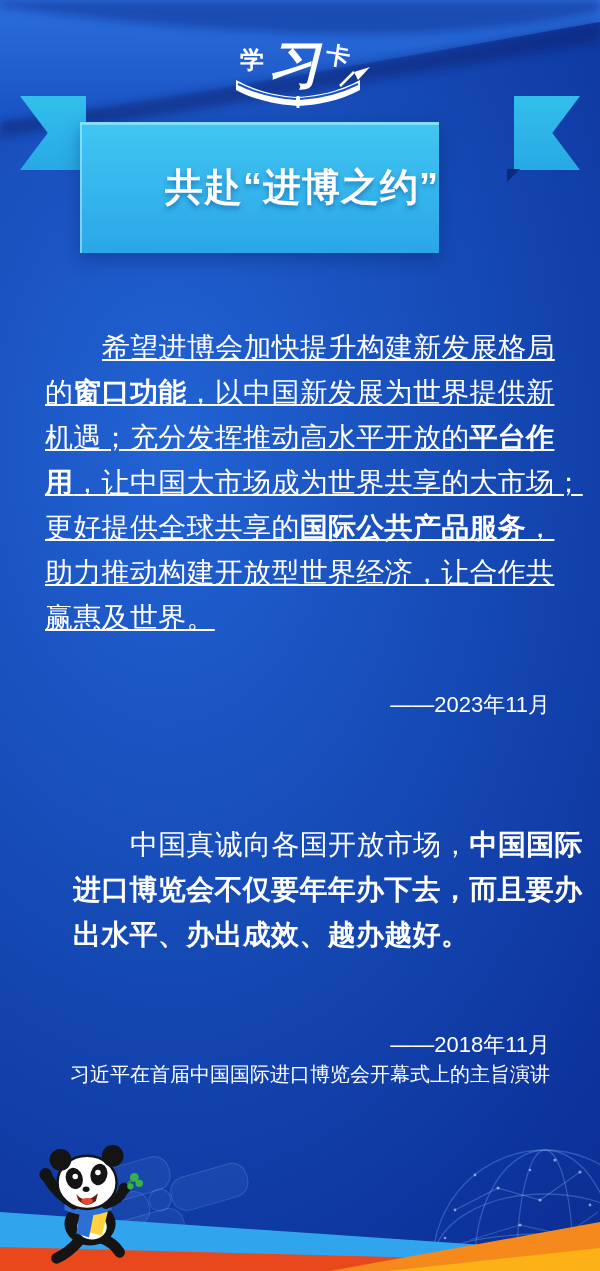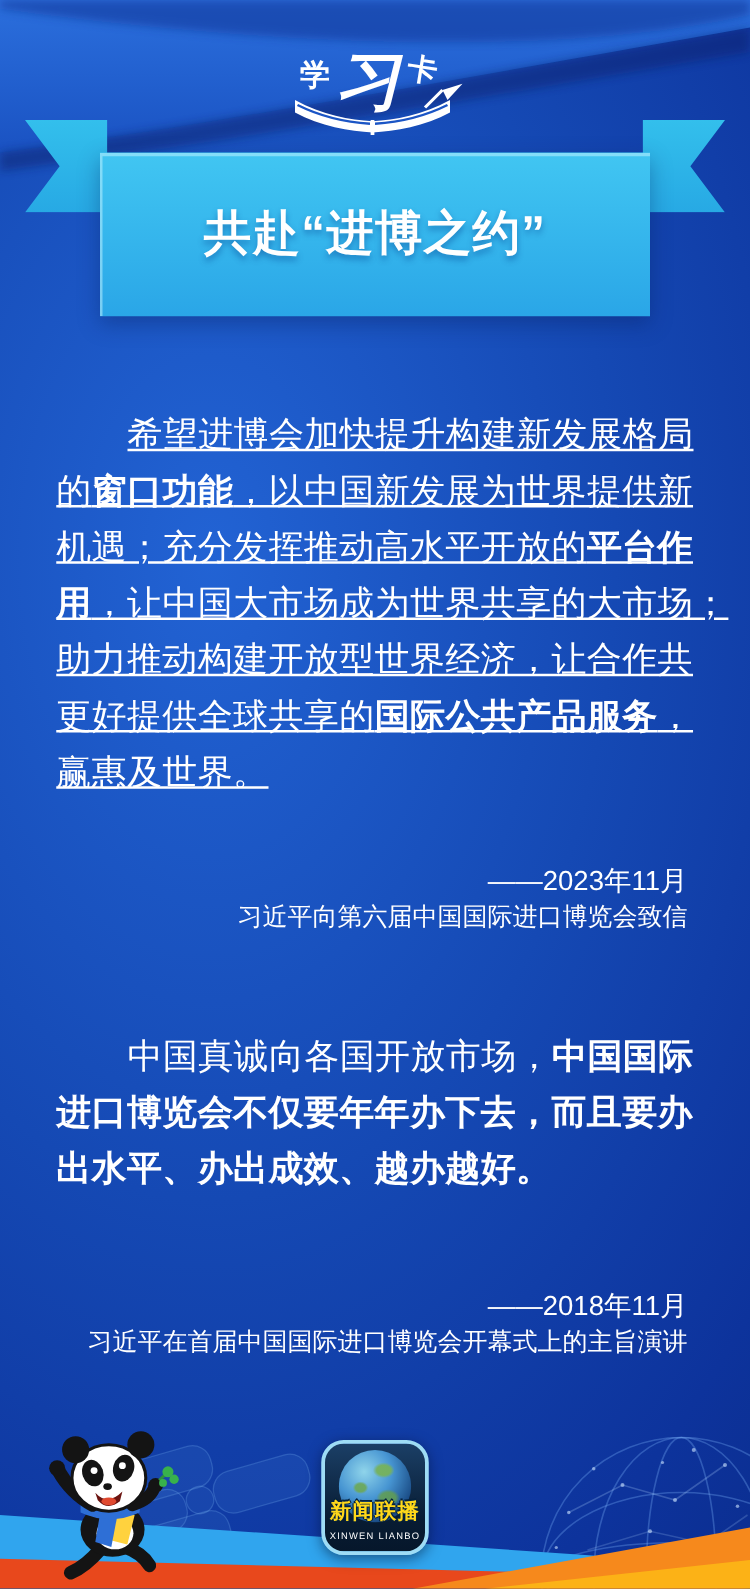--- a/index.html
+++ b/index.html
@@ -16,35 +16,35 @@
 
   
   .tail{position:absolute;top:96px;width:66px;height:74px;
         background:linear-gradient(180deg,#33bfec,#27a9e4);}
   .tail.left{left:20px;clip-path:polygon(0 0,100% 0,100% 100%,0 100%,42% 50%);}
   .tail.right{left:514px;clip-path:polygon(0 0,100% 0,58% 50%,100% 100%,0 100%);}
   .fold{position:absolute;top:169px;width:13px;height:13px;background:#0a2b7a;}
   .fold.left{left:80px;clip-path:polygon(0 0,100% 0,100% 100%);}
   .fold.right{left:507px;clip-path:polygon(0 0,100% 0,0 100%);}
   .panel{
-    position:absolute;left:80px;top:122px;width:440px;height:131px;
+    position:absolute;left:80px;top:122px;width:359px;height:131px;
     background:linear-gradient(180deg,#41c6f2 0%,#2aa6e7 100%);
     box-shadow:inset 2px 3px 0 rgba(200,245,255,.5), 0 6px 16px rgba(5,30,90,.35);
-    display:flex;flex-direction:column;align-items:center;justify-content:center;
+    display:flex;flex-direction:column;align-items:flex-end;justify-content:center;
   }
   .panel-title{font-size:38px;font-weight:700;line-height:53px;color:#fff;
     letter-spacing:1px;text-align:center;text-shadow:0 3px 5px rgba(5,60,140,.45);}
 
   
   .qtext{position:absolute;left:45px;width:512px;color:#fff;font-size:28px;letter-spacing:.3px;}
   .qline{height:45px;line-height:45px;white-space:nowrap;}
   .qline.indent{padding-left:57px;}
   .qline .b{font-weight:700;}
   #quote1{top:325px;text-decoration:underline;}
-  #quote2{top:822px;}
+  #quote2{top:822px;margin-left:28px;}
   .attr{position:absolute;right:50px;text-align:right;color:#fff;}
   .attr .date{font-size:22px;line-height:30px;}
   .attr .src{font-size:20px;line-height:28px;}
   #attr1{top:690px;text-align:right;}
   #attr2{top:1010px;margin-top:20px;}
 
   
   .badge{
     position:absolute;left:257px;top:1152px;width:86px;height:92px;
     border:3px solid #9edcf5;border-radius:18px;
@@ -150,27 +150,26 @@
   <div class="fold right"></div>
   <div class="panel">
     <div class="panel-title">共赴“进博之约”</div>
   </div>
 
   <div class="qtext" id="quote1">
       <div class="qline indent"><span>希望进博会加快提升构建新发展格局</span></div>
       <div class="qline"><span>的</span><span class="b">窗口功能</span><span>，以中国新发展为世界提供新</span></div>
       <div class="qline"><span>机遇；充分发挥推动高水平开放的</span><span class="b">平台作</span></div>
       <div class="qline"><span class="b">用</span><span>，让中国大市场成为世界共享的大市场；</span></div>
+      <div class="qline"><span>更好提供全球共享的</span><span class="b">国际公共产品服务</span><span>，</span></div>
       <div class="qline"><span>助力推动构建开放型世界经济，让合作共</span></div>
-      <div class="qline"><span>更好提供全球共享的</span><span class="b">国际公共产品服务</span><span>，</span></div>
       <div class="qline"><span>赢惠及世界。</span></div>
     </div>
   <div class="attr" id="attr1">
     <div class="date">——2023年11月</div>
-    <div class="src">习近平向第六届中国国际进口博览会致信</div>
   </div>
 
   <div class="qtext" id="quote2">
       <div class="qline indent"><span>中国真诚向各国开放市场，</span><span class="b">中国国际</span></div>
       <div class="qline"><span class="b">进口博览会不仅要年年办下去，而且要办</span></div>
       <div class="qline"><span class="b">出水平、办出成效、越办越好。</span></div>
     </div>
   <div class="attr" id="attr2">
     <div class="date">——2018年11月</div>
     <div class="src">习近平在首届中国国际进口博览会开幕式上的主旨演讲</div>
@@ -197,19 +196,14 @@
     <circle cx="66" cy="30" r="2.8" fill="#ffffff"></circle>
     <ellipse cx="54" cy="47" rx="3.5" ry="2.8" fill="#141414"></ellipse>
     <path d="M44,52 Q54,63 66,51 L64,59 Q54,67 46,58 Z" fill="#6b1410"></path>
     <ellipse cx="55" cy="59" rx="6" ry="3.2" fill="#e0492f"></ellipse>
     <path d="M96,42 L102,36" stroke="#2d8f3f" stroke-width="2.5" fill="none"></path>
     <circle cx="103" cy="35" r="4.5" fill="#38b14c"></circle>
     <circle cx="108" cy="41" r="3.8" fill="#38b14c"></circle>
     <circle cx="99" cy="44" r="3.2" fill="#38b14c"></circle>
   </svg>
 
-  <div class="badge">
-    <div class="globe"></div>
-    <div class="cn">新闻联播</div>
-    <div class="en">XINWEN LIANBO</div>
-  </div>
 
 </div>
 
 </body></html>

